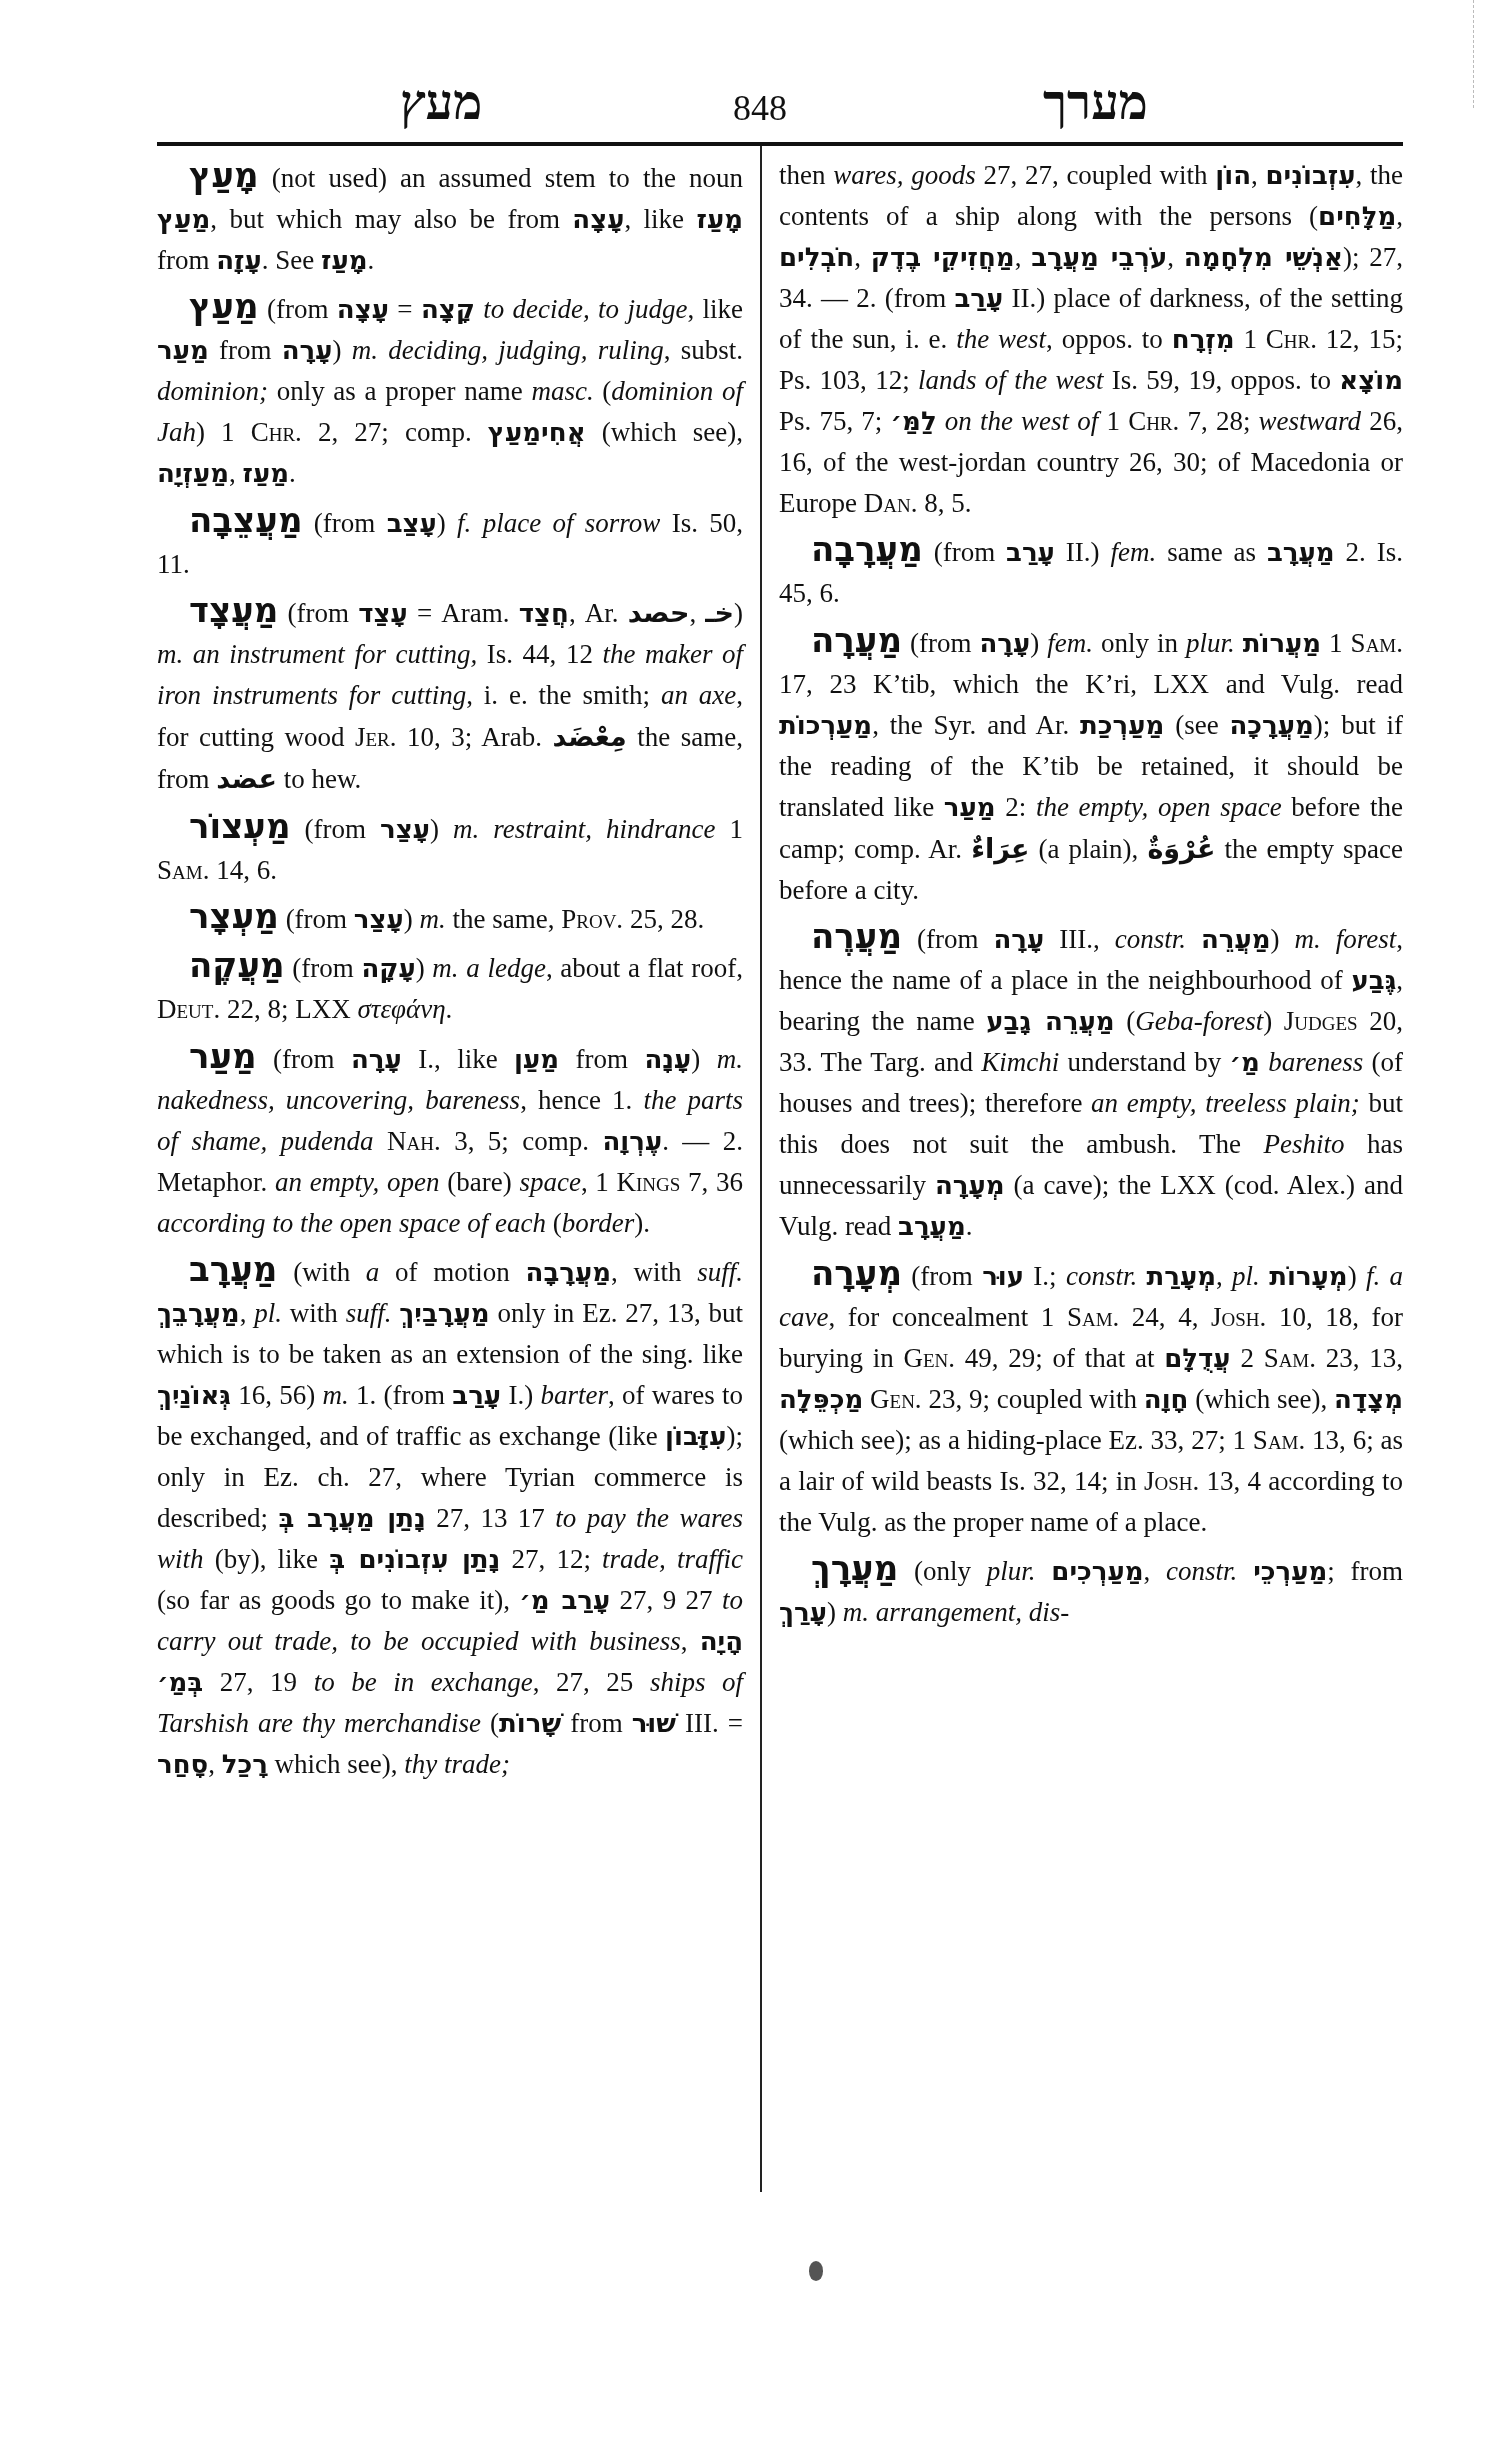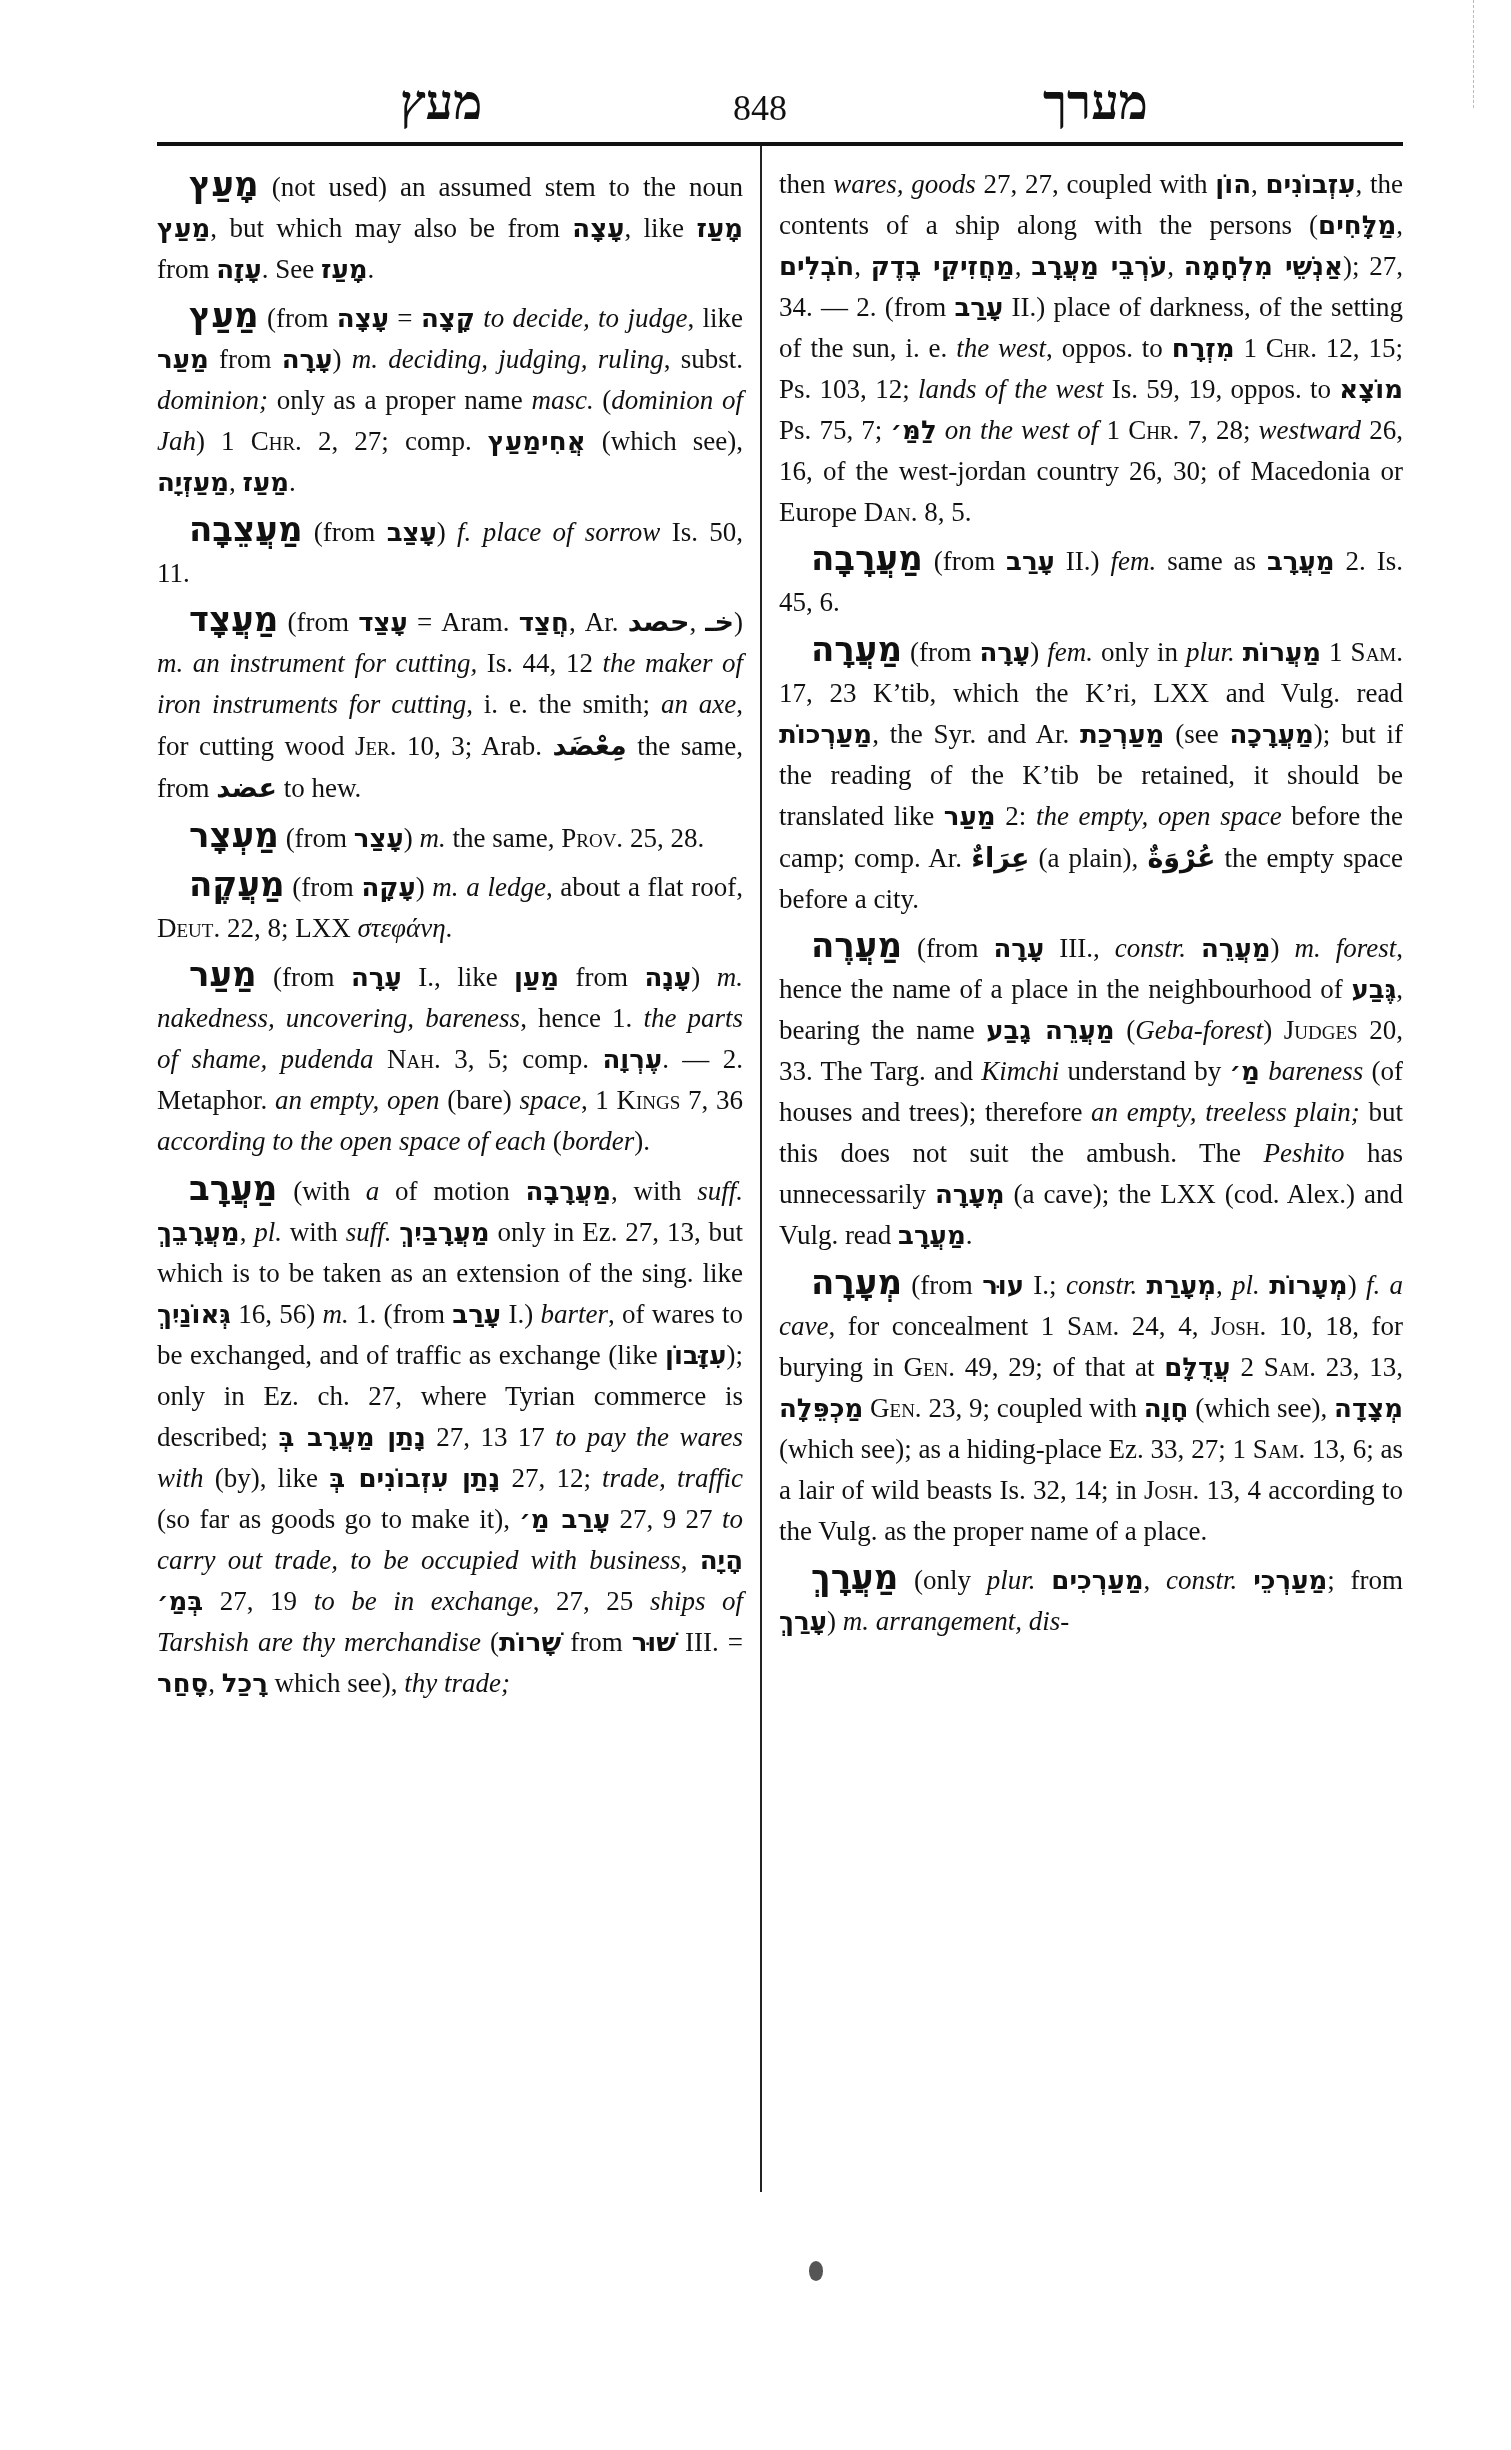--- a/index.html
+++ b/index.html
@@ -4,21 +4,21 @@
 <style>
   html, body { margin: 0; padding: 0; background: #ffffff; }
   body { width: 1512px; height: 2450px; position: relative; overflow: hidden;
          font-family: "Liberation Serif", "DejaVu Serif", serif; color: #111; }
   .header { position: absolute; top: 74px; left: 157px; width: 1246px; height: 72px; }
   .hw-left { position: absolute; left: 243px; top: 0; font-size: 49px; font-weight: bold; direction: rtl; text-align: right; }
   .page-num { position: absolute; left: 576px; top: 12.6px; font-size: 36px; }
   .hw-right { position: absolute; left: 863px; top: 0; font-size: 49px; font-weight: bold; direction: rtl; margin-left: 23px; }
   .rule { position: absolute; top: 142px; left: 157px; width: 1246px; height: 3.6px; background: #111; }
   .divider { position: absolute; top: 146px; left: 760px; width: 1.8px; height: 2046px; background: #222; }
-  .col { position: absolute; top: 155px; font-size: 27px; line-height: 41px; text-align: justify; hyphens: manual; margin-top: 9px; }
+  .col { position: absolute; top: 155px; font-size: 27px; line-height: 41px; text-align: justify; hyphens: manual; }
   .col-left { left: 157px; width: 586px; }
   .col-right { left: 779px; width: 624px; }
   .entry { margin: 0 0 5.4px 0; text-indent: 32px; }
   .entry.cont { text-indent: 0; }
   .he { font-family: "DejaVu Sans", sans-serif; font-weight: bold; unicode-bidi: isolate; direction: rtl; font-size: 26px; }
   .lemma { font-family: "DejaVu Sans", sans-serif; font-weight: bold; font-size: 34px; unicode-bidi: isolate; direction: rtl; }
   .ar { font-family: "DejaVu Sans", sans-serif; font-weight: bold; unicode-bidi: isolate; direction: rtl; }
   .gr { font-style: italic; }
   i { }
   .sc { font-variant: small-caps; }
@@ -34,20 +34,21 @@
   <span class="hw-right">מערך</span>
 </div>
 <div class="rule"></div>
 <div class="divider"></div>
 
 <div class="col col-left">
     <p class="entry"><span class="lemma">מָעַץ</span><span> (not used) an assumed stem to the noun </span><span class="he">מַעַץ</span><span>, but which may also be from </span><span class="he">עָצָה</span><span>, like </span><span class="he">מָעַז</span><span> from </span><span class="he">עָזָה</span><span>. See </span><span class="he">מָעַז</span><span>.</span></p>
     <p class="entry"><span class="lemma">מַעַץ</span><span> (from </span><span class="he">עָצָה</span><span> = </span><span class="he">קָצָה</span><i> to decide, to judge</i><span>, like </span><span class="he">מַעַר</span><span> from </span><span class="he">עָרָה</span><span>) </span><i>m. deciding, judging, ruling</i><span>, subst. </span><i>dominion;</i><span> only as a proper name </span><i>masc.</i><span> (</span><i>dominion of Jah</i><span>) 1 </span><span class="sc">Chr.</span><span> 2, 27; comp. </span><span class="he">אֲחִימַעַץ</span><span> (which see), </span><span class="he">מַעַזְיָה</span><span>, </span><span class="he">מַעַז</span><span>.</span></p>
     <p class="entry"><span class="lemma">מַעֲצֵבָה</span><span> (from </span><span class="he">עָצַב</span><span>) </span><i>f. place of sorrow</i><span> Is. 50, 11.</span></p>
     <p class="entry"><span class="lemma">מַעֲצָד</span><span> (from </span><span class="he">עָצַד</span><span> = Aram. </span><span class="he">חֲצַד</span><span>, Ar. </span><span class="ar">حصد</span><span>, </span><span class="ar">خـ</span><span>) </span><i>m. an instrument for cutting,</i><span> Is. 44, 12 </span><i>the maker of iron instruments for cutting</i><span>, i. e. the smith; </span><i>an axe</i><span>, for cutting wood </span><span class="sc">Jer.</span><span> 10, 3; Arab. </span><span class="ar">مِعْضَد</span><span> the same, from </span><span class="ar">عضد</span><span> to hew.</span></p>
+    <p class="entry"><span class="lemma">מַעְצוֹר</span><span> (from </span><span class="he">עָצַר</span><span>) </span><i>m. restraint, hindrance</i><span> 1 </span><span class="sc">Sam.</span><span> 14, 6.</span></p>
     <p class="entry"><span class="lemma">מַעְצָר</span><span> (from </span><span class="he">עָצַר</span><span>) </span><i>m.</i><span> the same, </span><span class="sc">Prov.</span><span> 25, 28.</span></p>
     <p class="entry"><span class="lemma">מַעֲקֶה</span><span> (from </span><span class="he">עָקָה</span><span>) </span><i>m. a ledge</i><span>, about a flat roof, </span><span class="sc">Deut.</span><span> 22, 8; LXX </span><span class="gr">στεφάνη</span><span>.</span></p>
     <p class="entry"><span class="lemma">מַעַר</span><span> (from </span><span class="he">עָרָה</span><span> I., like </span><span class="he">מַעַן</span><span> from </span><span class="he">עָנָה</span><span>) </span><i>m. nakedness, uncovering, bareness</i><span>, hence 1. </span><i>the parts of shame, pudenda</i><span> </span><span class="sc">Nah.</span><span> 3, 5; comp. </span><span class="he">עֶרְוָה</span><span>. — 2. Metaphor. </span><i>an empty, open</i><span> (bare) </span><i>space</i><span>, 1 </span><span class="sc">Kings</span><span> 7, 36 </span><i>according to the open space of each</i><span> (</span><i>border</i><span>).</span></p>
     <p class="entry"><span class="lemma">מַעֲרָב</span><span> (with </span><i>a</i><span> of motion </span><span class="he">מַעֲרָבָה</span><span>, with </span><i>suff.</i><span> </span><span class="he">מַעֲרָבֵךְ</span><span>, </span><i>pl.</i><span> with </span><i>suff.</i><span> </span><span class="he">מַעֲרָבַיִךְ</span><span> only in Ez. 27, 13, but which is to be taken as an extension of the sing. like </span><span class="he">גְּאוֹנַיִךְ</span><span> 16, 56) </span><i>m.</i><span> 1. (from </span><span class="he">עָרַב</span><span> I.) </span><i>barter</i><span>, of wares to be exchanged, and of traffic as exchange (like </span><span class="he">עִזָּבוֹן</span><span>); only in Ez. ch. 27, where Tyrian commerce is described; </span><span class="he">נָתַן מַעֲרָב בְּ</span><span> 27, 13 17 </span><i>to pay the wares with</i><span> (by), like </span><span class="he">נָתַן עִזְבוֹנִים בְּ</span><span> 27, 12; </span><i>trade, traffic</i><span> (so far as goods go to make it), </span><span class="he">עָרַב מַ׳</span><span> 27, 9 27 </span><i>to carry out trade, to be occupied with business</i><span>, </span><span class="he">הָיָה בְּמַ׳</span><span> 27, 19 </span><i>to be in exchange</i><span>, 27, 25 </span><i>ships of Tarshish are thy merchandise</i><span> (</span><span class="he">שָׁרוֹת</span><span> from </span><span class="he">שׁוּר</span><span> III. = </span><span class="he">סָחַר</span><span>, </span><span class="he">רָכַל</span><span> which see), </span><i>thy trade;</i></p>
   </div>
 <div class="col col-right">
     <p class="entry cont"><span>then </span><i>wares, goods</i><span> 27, 27, coupled with </span><span class="he">הוֹן</span><span>, </span><span class="he">עִזְבוֹנִים</span><span>, the contents of a ship along with the persons (</span><span class="he">מַלָּחִים</span><span>, </span><span class="he">חֹבְלִים</span><span>, </span><span class="he">מַחֲזִיקֵי בֶדֶק</span><span>, </span><span class="he">עֹרְבֵי מַעֲרָב</span><span>, </span><span class="he">אַנְשֵׁי מִלְחָמָה</span><span>); 27, 34. — 2. (from </span><span class="he">עָרַב</span><span> II.) place of darkness, of the setting of the sun, i. e. </span><i>the west</i><span>, oppos. to </span><span class="he">מִזְרָח</span><span> 1 </span><span class="sc">Chr.</span><span> 12, 15; Ps. 103, 12; </span><i>lands of the west</i><span> Is. 59, 19, oppos. to </span><span class="he">מוֹצָא</span><span> Ps. 75, 7; </span><span class="he">לַמַּ׳</span><i> on the west of</i><span> 1 </span><span class="sc">Chr.</span><span> 7, 28; </span><i>westward</i><span> 26, 16, of the west-jordan country 26, 30; of Macedonia or Europe </span><span class="sc">Dan.</span><span> 8, 5.</span></p>
     <p class="entry"><span class="lemma">מַעֲרָבָה</span><span> (from </span><span class="he">עָרַב</span><span> II.) </span><i>fem.</i><span> same as </span><span class="he">מַעֲרָב</span><span> 2. Is. 45, 6.</span></p>
     <p class="entry"><span class="lemma">מַעֲרָה</span><span> (from </span><span class="he">עָרָה</span><span>) </span><i>fem.</i><span> only in </span><i>plur.</i><span> </span><span class="he">מַעֲרוֹת</span><span> 1 </span><span class="sc">Sam.</span><span> 17, 23 K’tib, which the K’ri, LXX and Vulg. read </span><span class="he">מַעַרְכוֹת</span><span>, the Syr. and Ar. </span><span class="he">מַעַרְכַת</span><span> (see </span><span class="he">מַעֲרָכָה</span><span>); but if the reading of the K’tib be retained, it should be translated like </span><span class="he">מַעַר</span><span> 2: </span><i>the empty, open space</i><span> before the camp; comp. Ar. </span><span class="ar">عِرَاءٌ</span><span> (a plain), </span><span class="ar">عُرْوَةٌ</span><span> the empty space before a city.</span></p>
     <p class="entry"><span class="lemma">מַעֲרֶה</span><span> (from </span><span class="he">עָרָה</span><span> III., </span><i>constr.</i><span> </span><span class="he">מַעֲרֵה</span><span>) </span><i>m. forest</i><span>, hence the name of a place in the neighbourhood of </span><span class="he">גֶּבַע</span><span>, bearing the name </span><span class="he">מַעֲרֵה גָבַע</span><span> (</span><i>Geba-forest</i><span>) </span><span class="sc">Judges</span><span> 20, 33. The Targ. and </span><i>Kimchi</i><span> understand by </span><span class="he">מַ׳</span><span> </span><i>bareness</i><span> (of houses and trees); therefore </span><i>an empty, treeless plain;</i><span> but this does not suit the ambush. The </span><i>Peshito</i><span> has unnecessarily </span><span class="he">מְעָרָה</span><span> (a cave); the LXX (cod. Alex.) and Vulg. read </span><span class="he">מַעֲרָב</span><span>.</span></p>

